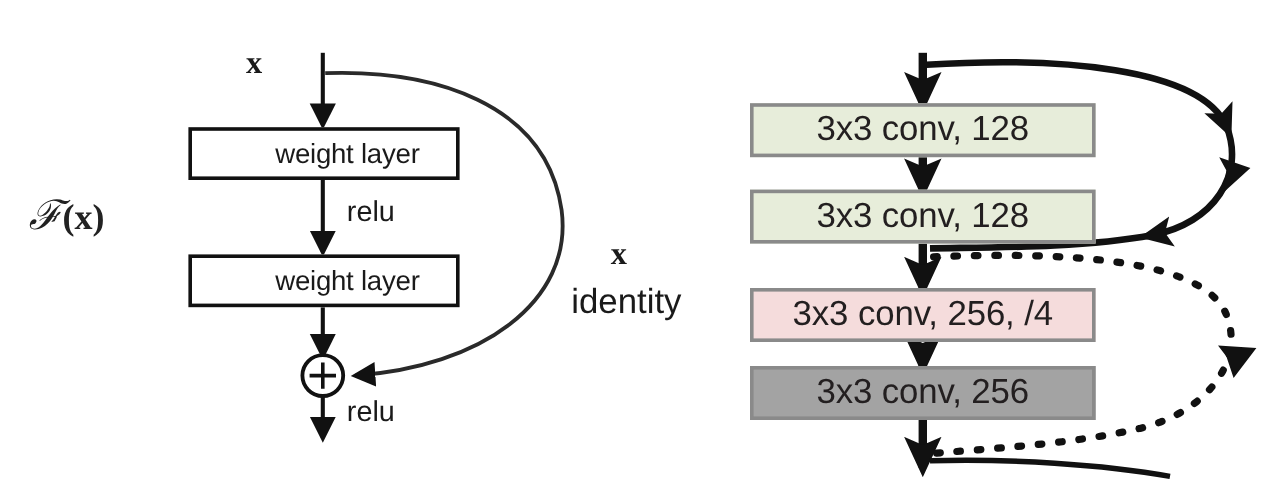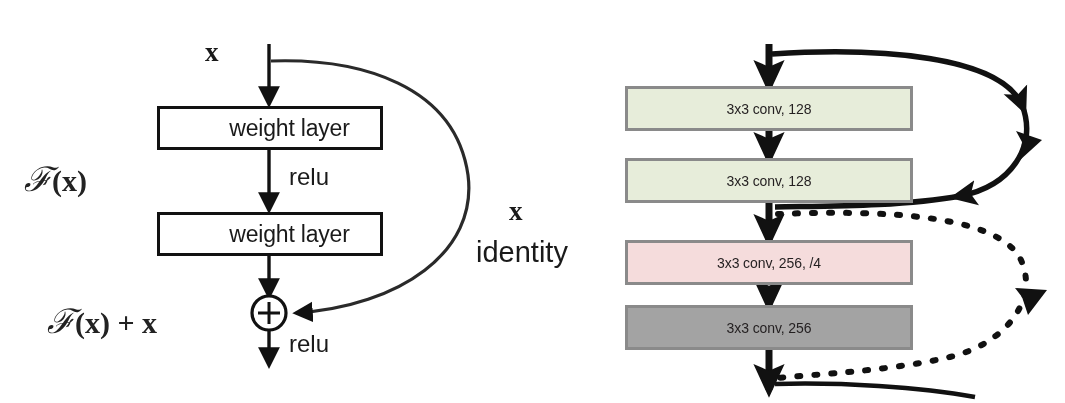--- a/index.html
+++ b/index.html
@@ -77,21 +77,21 @@
 
   
   .convbox {
     position: absolute;
     box-sizing: border-box;
     border: 3px solid #8a8a8a;
     display: flex;
     align-items: center;
     justify-content: center;
     font-family: "Liberation Sans", sans-serif;
-    font-size: 14px;
+    font-size: 29px;
     color: #231f20;
     letter-spacing: -0.1px;
     left: 625px;
     width: 288px;
     height: 45px;
   }
   #conv-1 { top: 86px;  background: #e7edda; }
   #conv-2 { top: 158px; background: #e7edda; }
   #conv-3 { top: 240px; background: #f5dcdc; }
   #conv-4 { top: 305px; background: #f5dcdc; }
@@ -164,23 +164,20 @@
   <div class="plain-label" id="label-x-top">x</div>
 
   <div class="plain-label" id="label-relu-1">relu</div>
 
   <div class="plain-label" id="label-relu-2">relu</div>
 
   <div class="math-label" id="label-fx">
     <span class="mathcal">ℱ</span><span class="mvar">(x)</span>
   </div>
 
-  <div class="math-label" id="label-fxx">
-    <span class="mathcal">ℱ</span><span class="mvar">(x) + x</span>
-  </div>
 
   <div class="plain-label" id="label-x-id">x</div>
 
   <div class="plain-label" id="label-identity">identity</div>
 
   <div class="convbox" id="conv-1" style="background: rgb(231, 237, 218); border-color: rgb(138, 138, 138);">
     <span>3x3 conv, 128</span>
   </div>
 
   <div class="convbox" id="conv-2" style="background: rgb(231, 237, 218); border-color: rgb(138, 138, 138);">

